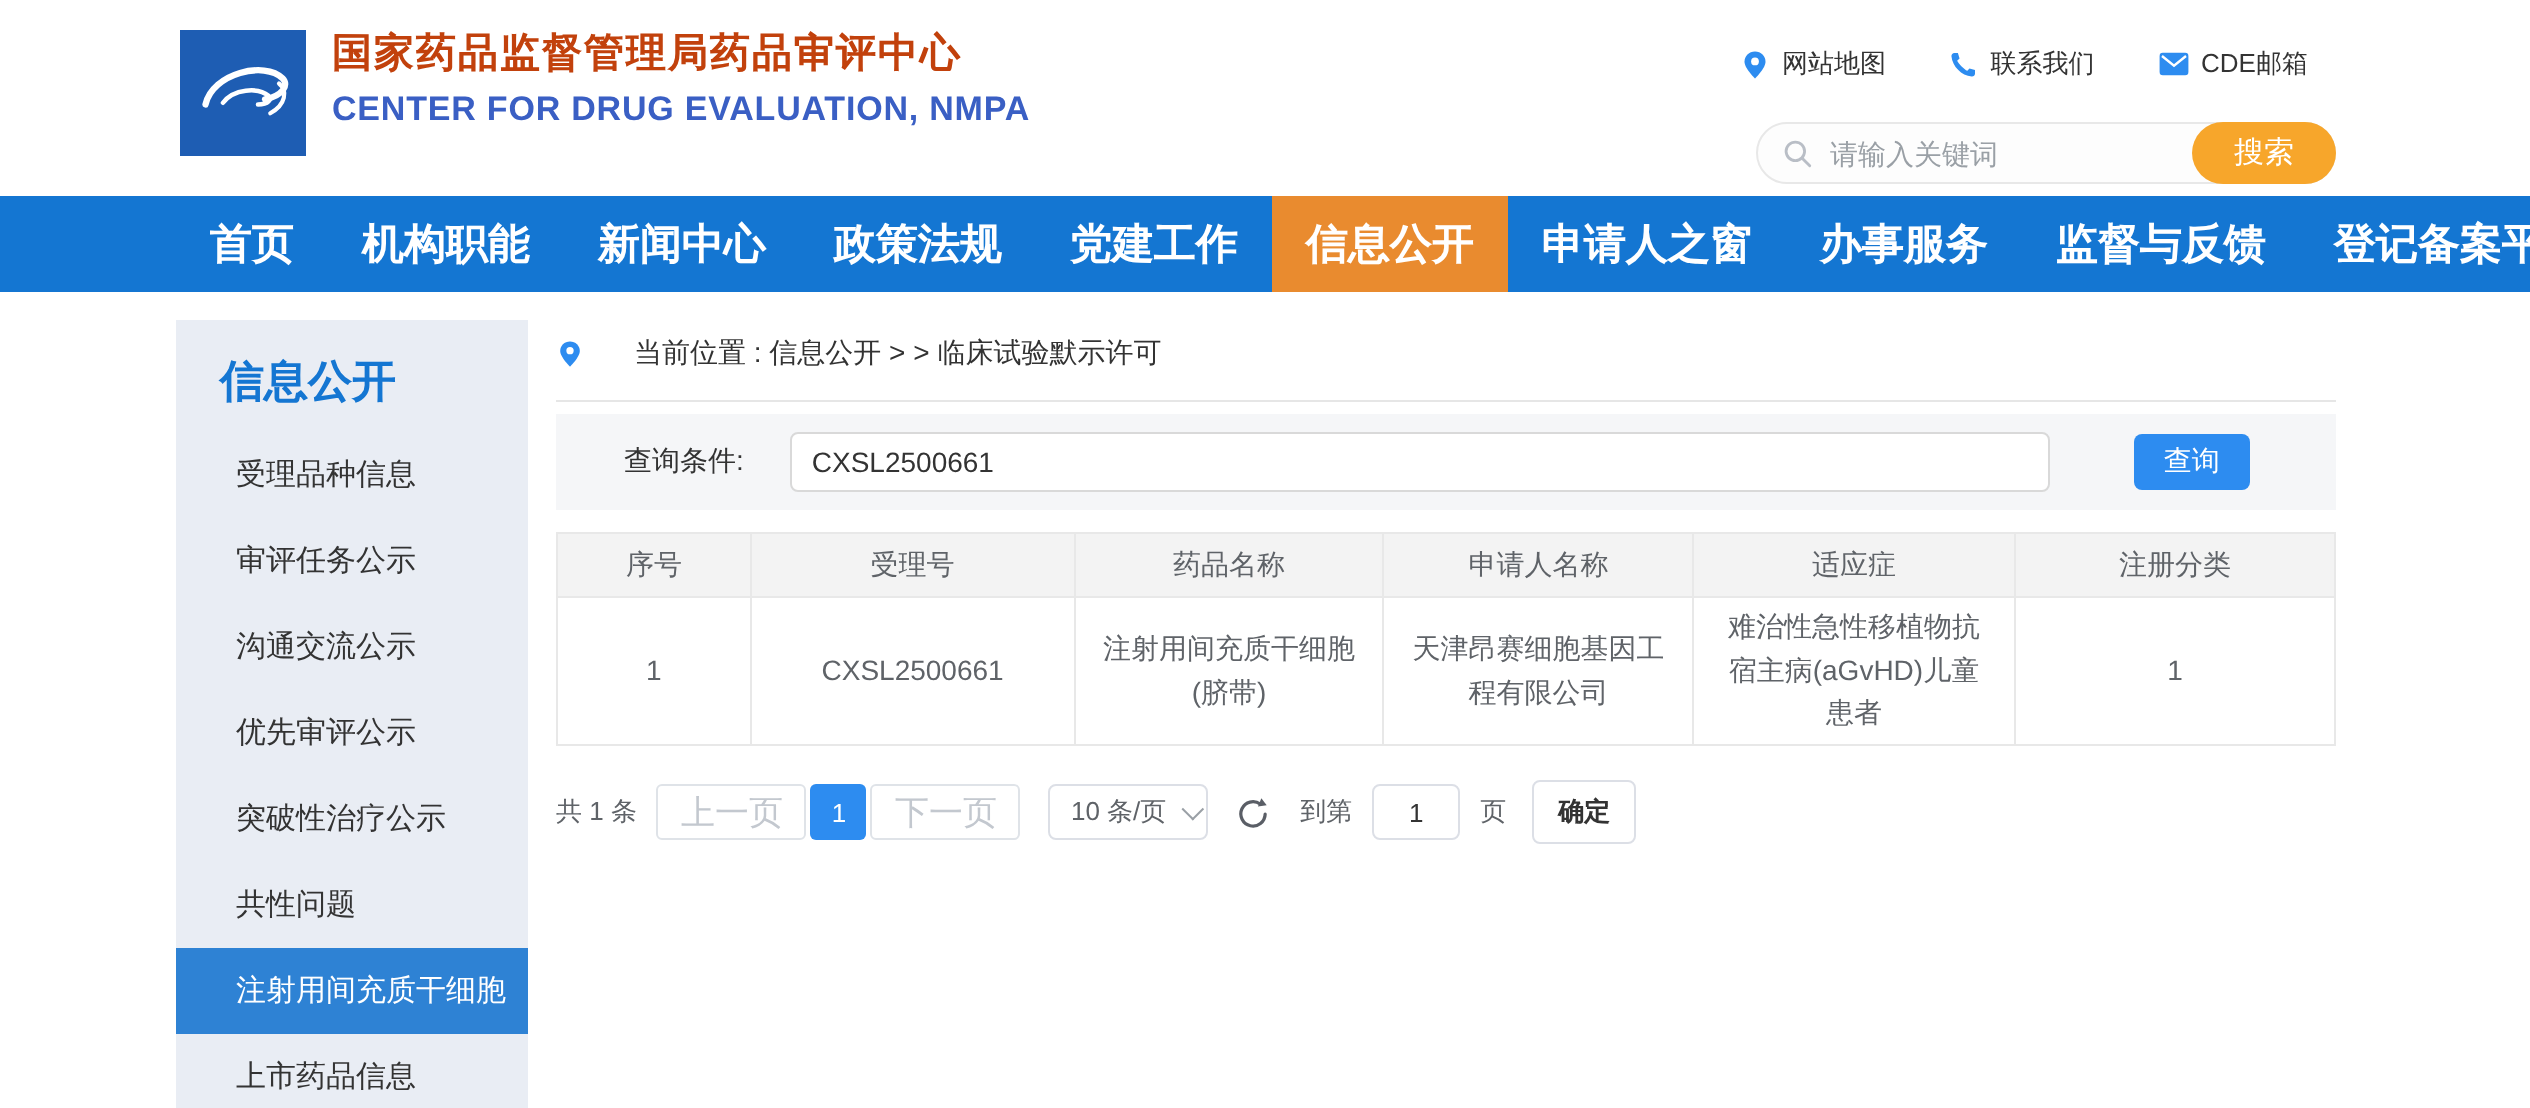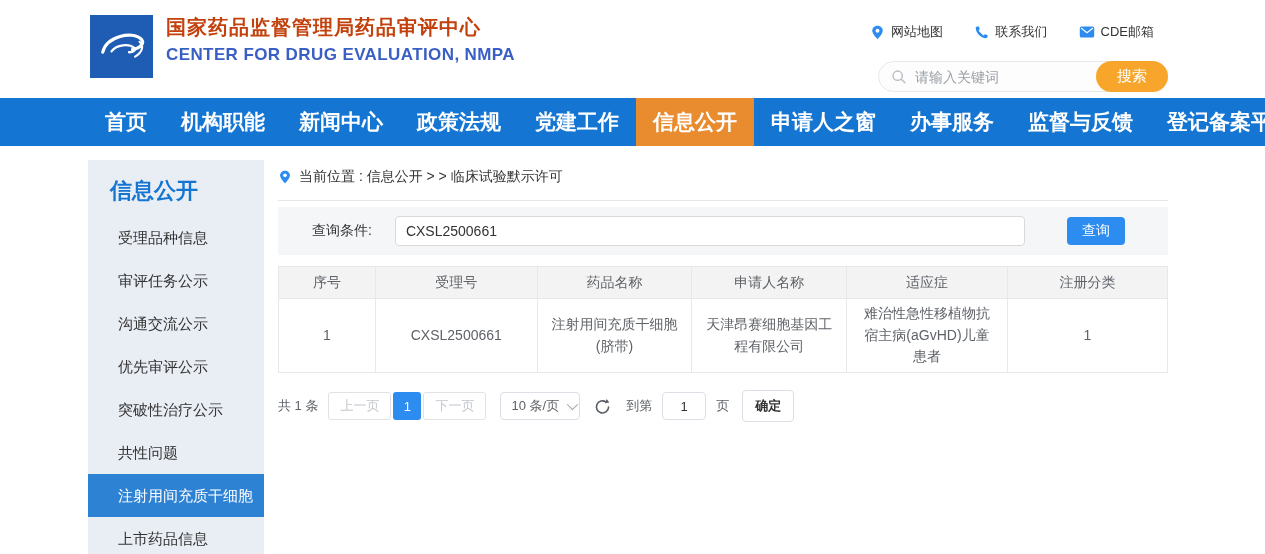--- a/index.html
+++ b/index.html
@@ -36,40 +36,40 @@
 
   
   .main { position:relative; height:408px; background:#fff; }
   .sidebar { position:absolute; left:88px; top:14px; width:176px; height:394px; background:#e9edf4; }
   .sidebar-title { color:#1476d2; font-size:22px; font-weight:bold; padding:16px 0 10px 22px; }
   .side-item { height:43px; line-height:43px; padding-left:30px; font-size:15px; color:#333;
                cursor:pointer; white-space:nowrap; }
   .side-item.active { background:#2e82d4; color:#fff; }
 
   .content { position:absolute; left:278px; top:14px; width:890px; }
-  .breadcrumb { display:flex; align-items:center; gap:7px; padding:8px 0 14px 0;
+  .breadcrumb { display:flex; align-items:center; gap:25px; padding:8px 0 14px 0;
                 border-bottom:1px solid #e6e6e6; font-size:14px; color:#333; }
 
   .query-panel { margin-top:6px; height:48px; background:#f5f6f8; display:flex; align-items:center; }
   .query-label { margin-left:34px; font-size:14px; color:#333; white-space:nowrap; }
   .query-input { margin-left:23px; width:630px; height:30px; border:1px solid #d9d9d9; border-radius:4px;
                  background:#fff; padding:0 10px; font-size:14px; color:#333; outline:none; font-family:inherit; }
   .query-btn { margin-left:42px; width:58px; height:28px; border:none; border-radius:4px; cursor:pointer;
                background:#2d8cf0; color:#fff; font-size:14px; font-family:inherit; }
 
   table.results { margin-top:11px; width:100%; border-collapse:collapse; table-layout:fixed; }
   table.results th { height:32px; background:#f3f3f3; border:1px solid #e8e8e8; font-size:14px;
                      color:#5f6368; font-weight:normal; }
   table.results td { height:56px; border:1px solid #e8e8e8; text-align:center; vertical-align:middle;
                      font-size:14px; color:#5f6368; padding:4px 12px; line-height:1.55; }
 
   .pagination { margin-top:17px; display:flex; align-items:center; font-size:13px; color:#5f6368; }
   .pg-total { margin-right:10px; white-space:nowrap; }
   .pg-btn { height:28px; padding:0 11px; background:#fff; border:1px solid #dfe3e8; border-radius:3px;
-            color:#c3c8cf; font-size:13px; display:flex; align-items:center; cursor:default; white-space:nowrap; }
+            color:#c3c8cf; font-size:17px; display:flex; align-items:center; cursor:default; white-space:nowrap; }
   .pg-page { width:28px; height:28px; margin:0 2px; background:#2d8cf0; border-radius:3px; color:#fff;
              display:flex; align-items:center; justify-content:center; cursor:pointer; }
   .pg-size { margin-left:14px; height:28px; padding:0 4px 0 10px; border:1px solid #dcdfe6; border-radius:4px;
              background:#fff; display:flex; align-items:center; gap:8px; cursor:pointer; white-space:nowrap; }
   .chev { width:8px; height:8px; border-right:1.5px solid #9aa0a6; border-bottom:1.5px solid #9aa0a6;
           transform:rotate(45deg) translateY(-2px); }
   .pg-refresh { margin-left:13px; width:20px; height:20px; cursor:pointer; display:flex; align-items:center; }
   .pg-goto-label { margin-left:13px; white-space:nowrap; }
   .pg-goto-input { margin-left:10px; width:44px; height:28px; border:1px solid #dcdfe6; border-radius:4px;
                    text-align:center; font-size:13px; color:#333; outline:none; font-family:inherit; }

